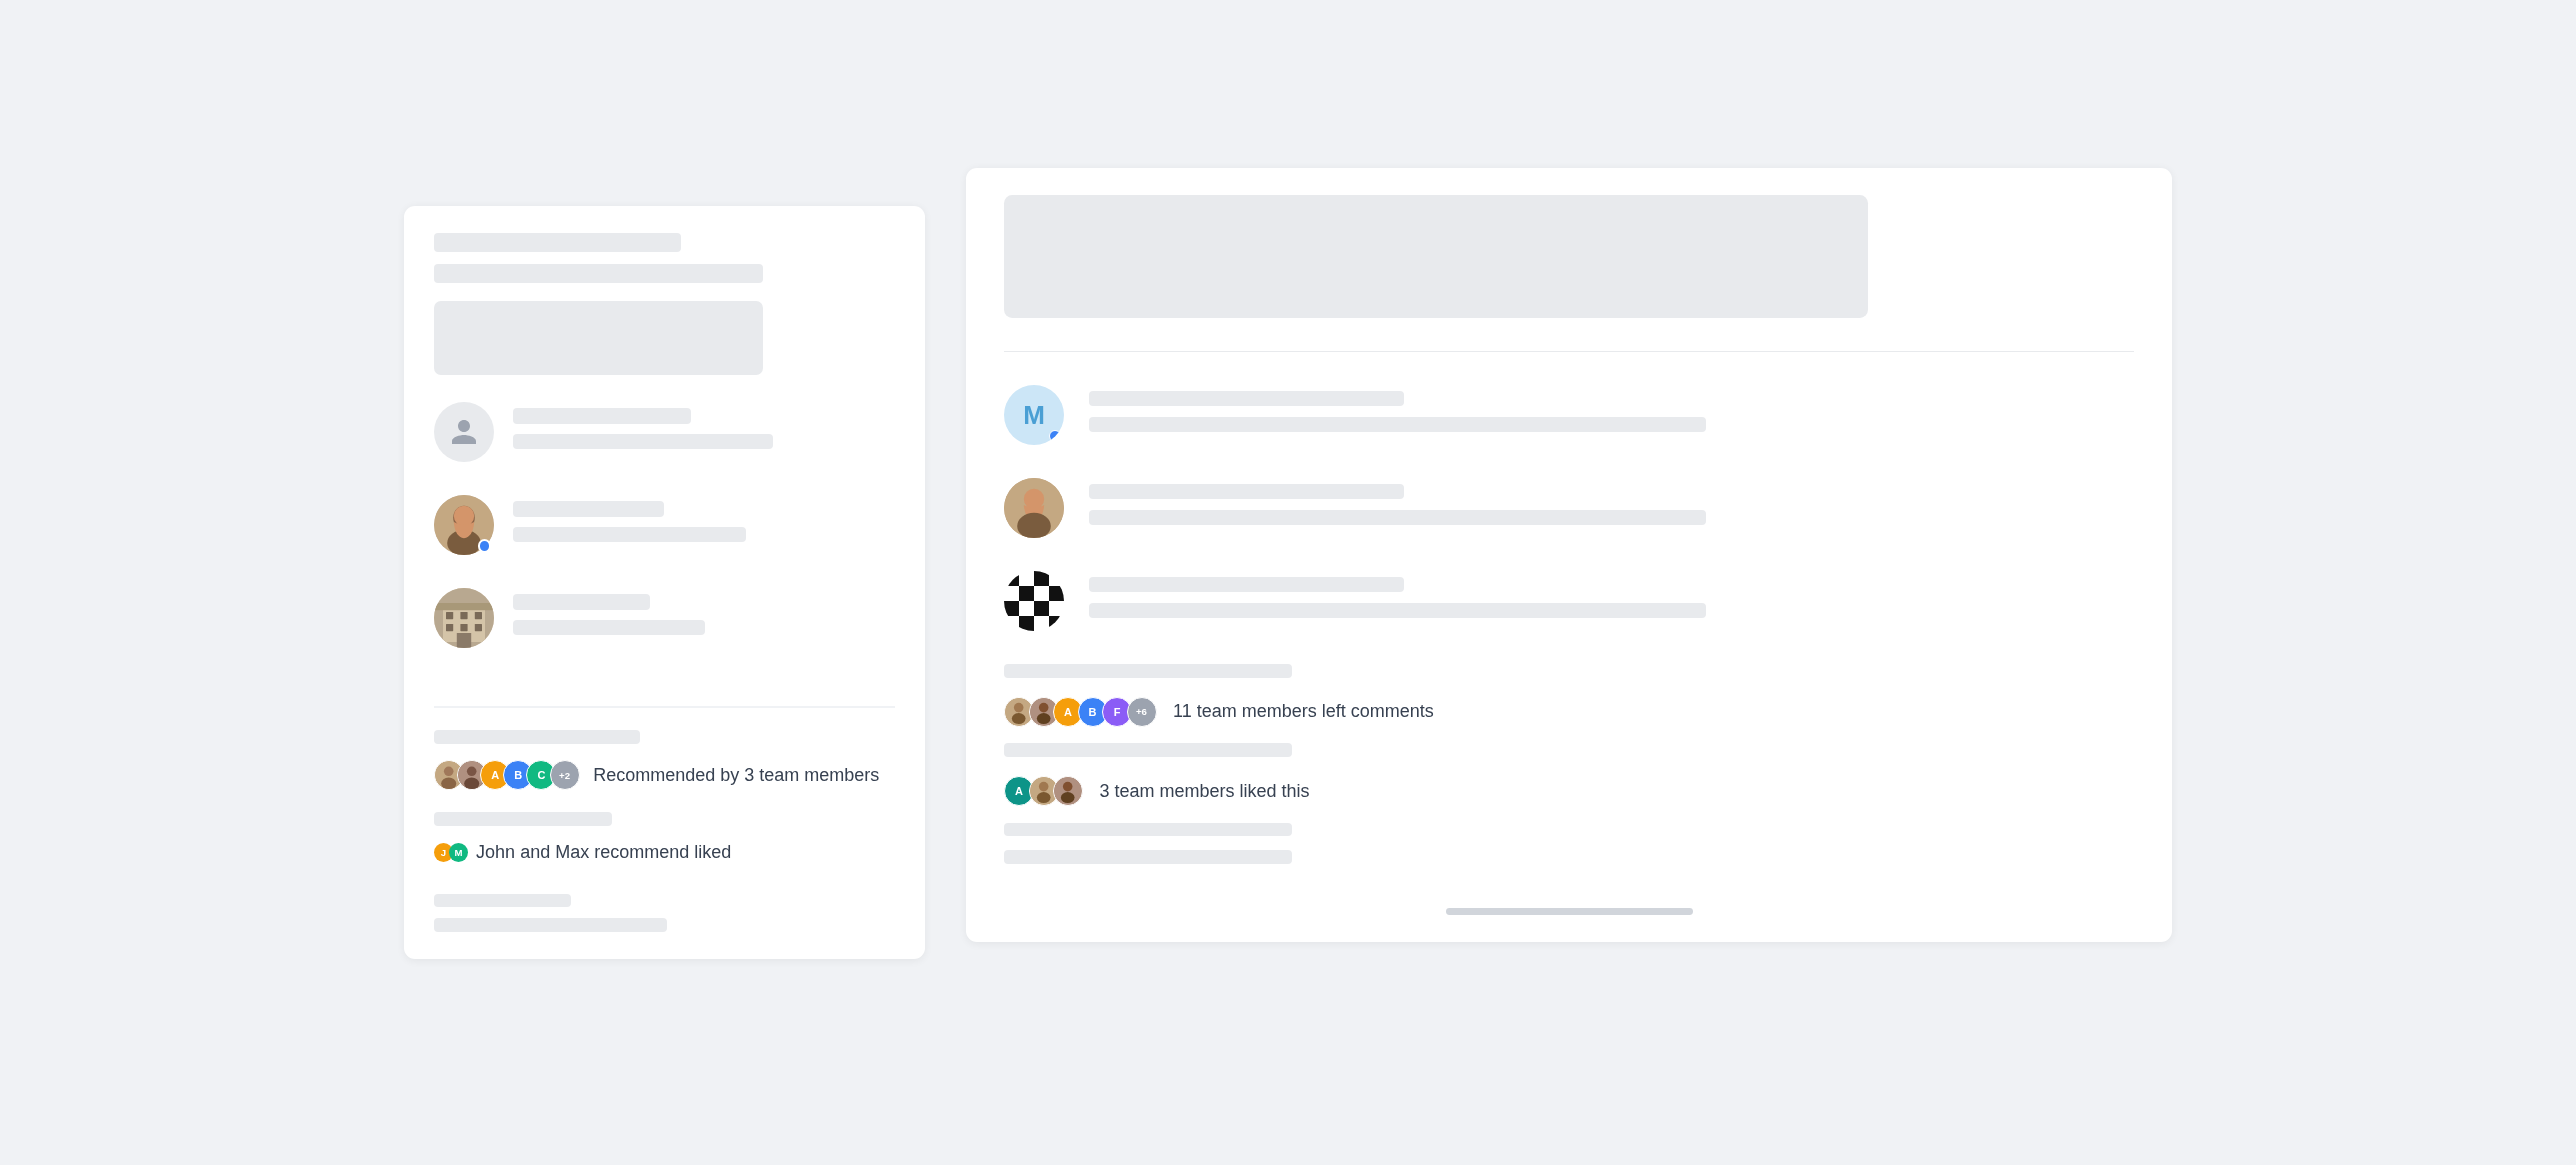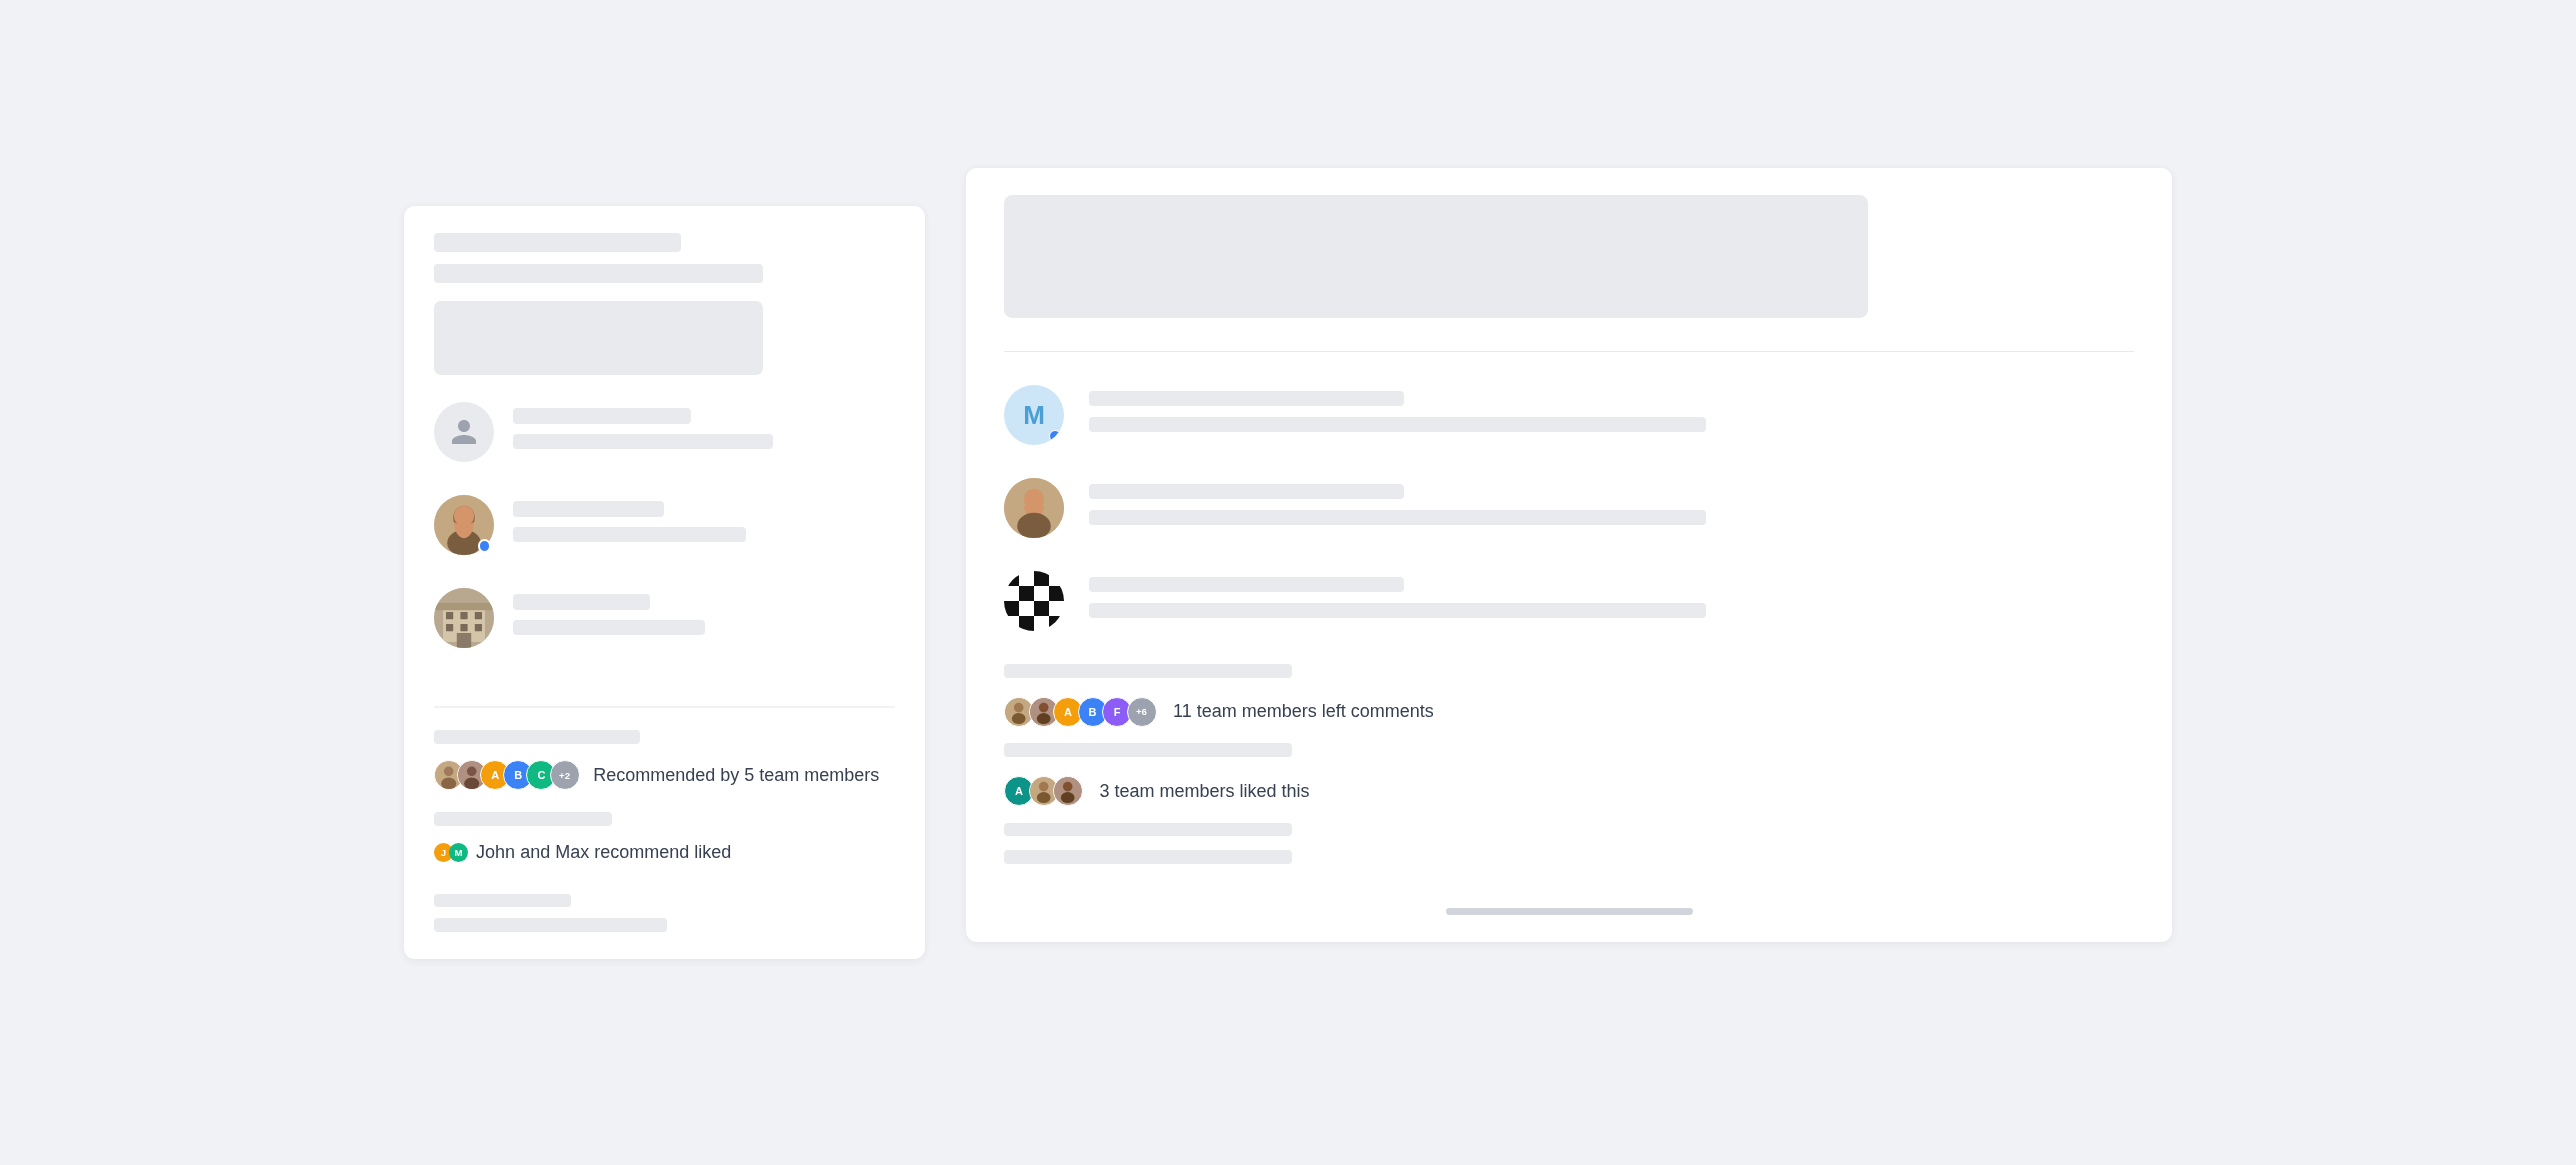--- a/index.html
+++ b/index.html
@@ -452,21 +452,21 @@
             <circle cx="20" cy="20" r="20" fill="#b09080"></circle>
             <circle cx="20" cy="15" r="7" fill="#7a5545"></circle>
             <ellipse cx="20" cy="33" rx="11" ry="9" fill="#6a4838"></ellipse>
           </svg>
         </div>
         <div class="mini-avatar color-a">A</div>
         <div class="mini-avatar color-b">B</div>
         <div class="mini-avatar color-c">C</div>
         <div class="mini-avatar color-plus">+2</div>
       </div>
-      <span class="rec-label">Recommended by 5 team members</span>
+      <span class="rec-label">Recommended by 3 team members</span>
     </div>
 
     <span class="skeleton" style="width:178px;height:13.7px;border-radius:4.1px;margin-bottom:16.5px;"></span>
 
     <div class="john-max-row">
       <div class="john-max-letters">
         <div class="letter-j">J</div>
         <div class="letter-m">M</div>
       </div>
       <span class="rec-label">John and Max recommend liked</span>

